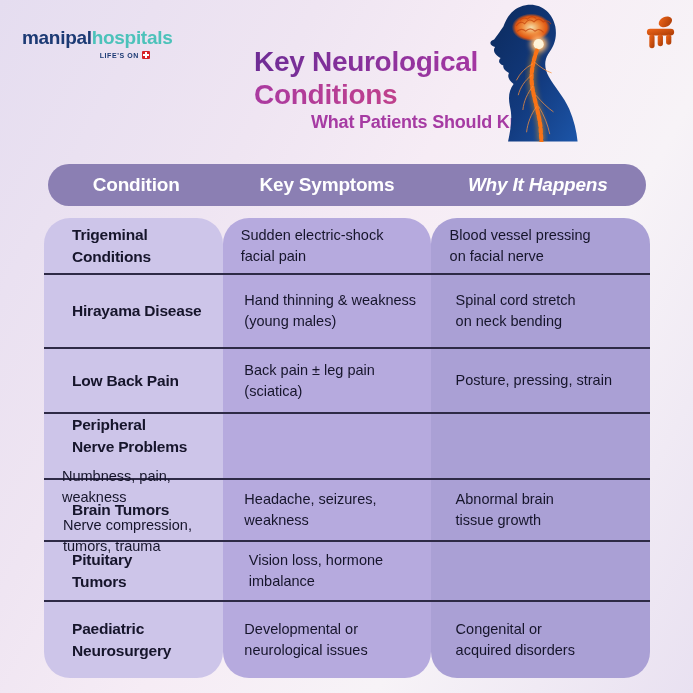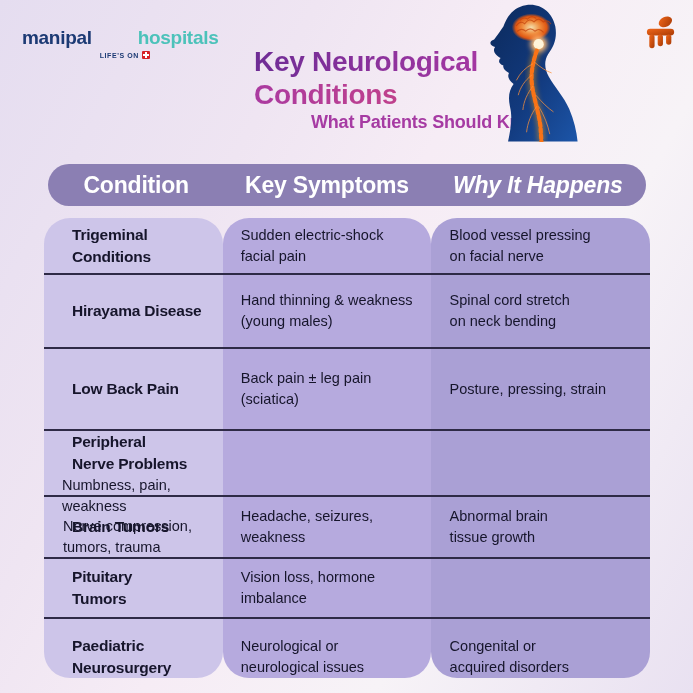--- a/index.html
+++ b/index.html
@@ -5,54 +5,54 @@
   html,body{margin:0;padding:0;}
   body{font-family:"Liberation Sans", sans-serif; background:#ddd;}
   .page{
     position:relative; width:693px; height:693px; overflow:hidden;
     background:linear-gradient(118deg,#e5ddf0 0%,#efe5f2 30%,#f6ecf5 48%,#f7f3f7 70%,#e9e1f1 100%);
   }
   
   .logo{position:absolute; left:22px; top:27px; width:128px; text-align:right;}
   .logo-line{font-size:19px; font-weight:bold; letter-spacing:-0.3px; white-space:nowrap;}
   .logo-manipal{color:#1c3a74;}
-  .logo-hospitals{color:#4cc2ba;margin-left:46px;}
+  .logo-hospitals{color:#4cc2ba;}
   .logo-tagline{margin-top:2px; font-size:7px; font-weight:bold; color:#1c3a74; letter-spacing:0.6px;
     display:flex; justify-content:flex-end; align-items:center; gap:3px;}
   .plus-box{width:8px; height:8px; background:#d62027; border-radius:1px; position:relative; display:inline-block;}
   .plus-box::before,.plus-box::after{content:""; position:absolute; background:#fff;}
   .plus-box::before{left:3px; top:1px; width:2px; height:6px;}
   .plus-box::after{left:1px; top:3px; width:6px; height:2px;}
   
   .title-block{position:absolute; top:45px; right:215px; text-align:left; line-height:33px; font-weight:bold; font-size:28px; letter-spacing:-0.3px;}
   .title-l1{background:linear-gradient(90deg,#6e2c95,#a437a2);
     -webkit-background-clip:text; background-clip:text; -webkit-text-fill-color:transparent; color:#8a2f9e;}
   .title-l2{background:linear-gradient(90deg,#aa3aa0,#cb4480);
     -webkit-background-clip:text; background-clip:text; -webkit-text-fill-color:transparent; color:#bc3d92;}
   .subtitle{position:absolute; top:112px; left:292px; width:272px; text-align:center;
     font-size:18px; font-weight:bold; color:#a63ba3; letter-spacing:-0.2px;}
   
   .head-art{position:absolute; left:483px; top:2px; width:102px; height:140px;}
   .mascot{position:absolute; left:643px; top:15px; width:36px; height:39px;}
   
   .thead{position:absolute; left:48px; top:164px; width:598px; height:42px;
     background:#8b7fb3; border-radius:22px; display:flex; align-items:center;}
-  .th{color:#ffffff; font-weight:bold; font-size:23px; text-align:center; letter-spacing:-0.2px;}
+  .th{color:#ffffff; font-weight:bold; font-size:19px; text-align:center; letter-spacing:-0.2px;}
   .w1{width:29.5%;} .w2{width:34.3%;} .w3{width:36.2%;font-style:italic;}
   .tbody{position:absolute; left:44px; top:218px; width:606px; height:460px;}
   .band{position:absolute; top:0; height:100%; border-radius:26px;}
   .band1{left:0; width:29.5%; background:#cdc5e9;}
   .band2{left:29.5%; width:34.3%; background:#b6aade;}
   .band3{left:63.8%; width:36.2%; background:#aaa0d5;}
   .rows{position:absolute; left:0; top:0; width:100%; height:100%;}
   .trow{display:flex; box-sizing:border-box;}
-  .trow + .trow{border-top:2px solid #2e2a46;}
+  .trow + .trow{border-top:2px solid #2e2a46;gap:8px;}
   .trow:nth-child(1){height:55px;}
   .trow:nth-child(2){height:74px;}
-  .trow:nth-child(3){height:82px;}
+  .trow:nth-child(3){height:65px;}
   .trow:nth-child(4){height:66px;flex-direction:column;}
   .trow:nth-child(5){height:62px;}
   .trow:nth-child(6){height:60px;}
   .trow:nth-child(7){height:78px;}
   .cell{display:flex; align-items:center; box-sizing:border-box; white-space:pre-line;
     color:#16152b; line-height:1.42; padding-right:8px;}
   .c1{width:29.5%; padding-left:28px; font-weight:bold; font-size:15.5px; letter-spacing:-0.2px;}
   .c2{width:34.3%; padding-left:18px; font-size:14.5px;}
   .c3{width:36.2%; padding-left:19px; font-size:14.5px;}
 </style>
@@ -185,21 +185,21 @@
   <div class="trow">
     <div class="cell c1">Pituitary
 Tumors</div>
     <div class="cell c2">Vision loss, hormone
 imbalance</div>
   </div>
 
   <div class="trow">
     <div class="cell c1">Paediatric
 Neurosurgery</div>
-    <div class="cell c2">Neurological or
+    <div class="cell c2">Developmental or
 neurological issues</div>
     <div class="cell c3">Congenital or
 acquired disorders</div>
   </div>
 </div>
   </div>
 
 </div>
 
 </body></html>

